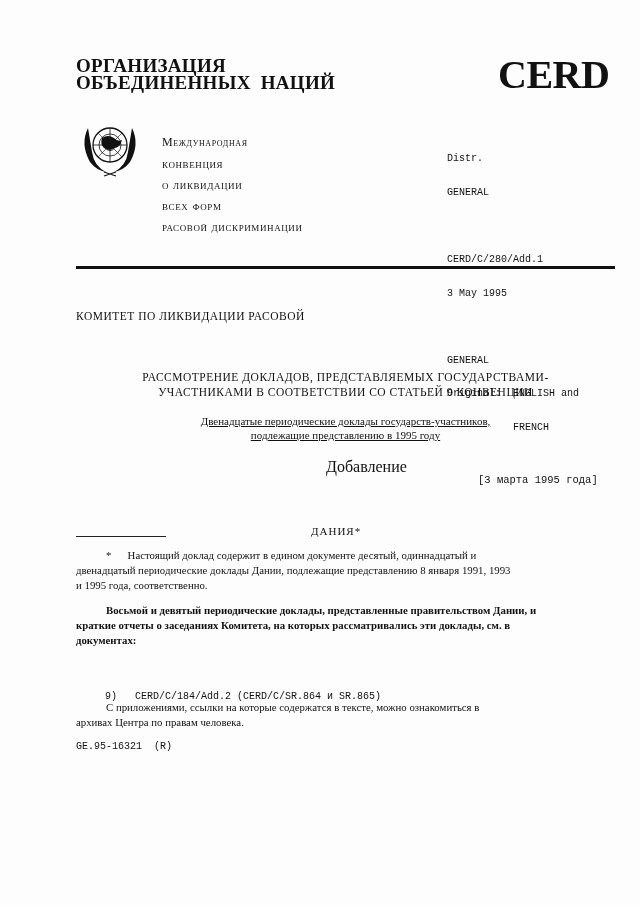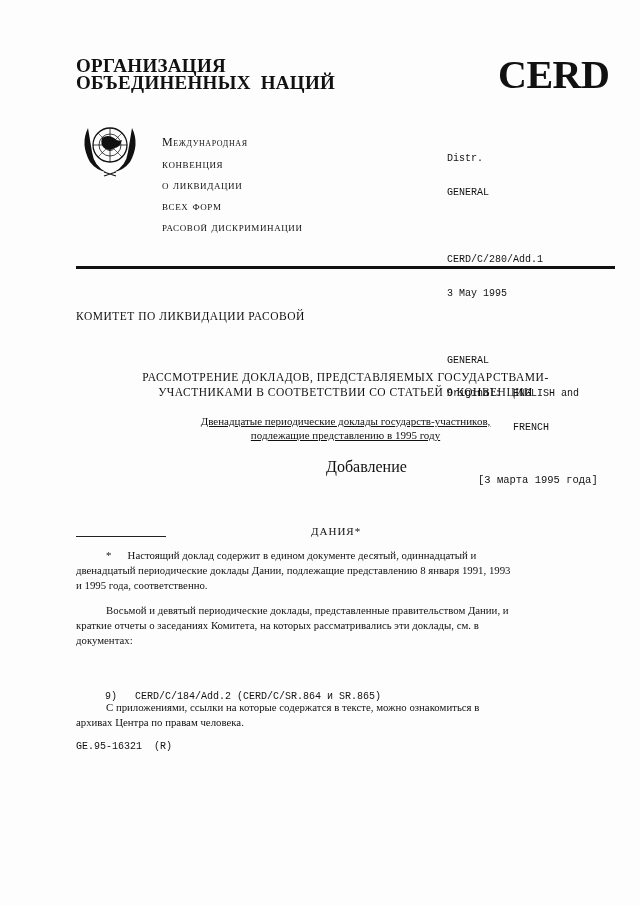--- a/index.html
+++ b/index.html
@@ -21,21 +21,21 @@
     .heading span { display: block; }
     .sub { left: 76px; width: 539px; top: 414px; text-align: center; font-size: 11px; line-height: 14px; text-decoration: underline; }
     .sub span { display: block; }
     .addendum { left: 306px; top: 458px; font-size: 16px; margin-left: 20px; }
     .date { left: 478px; top: 474px; font-family: "Liberation Mono", monospace; font-size: 10.5px; }
     .country { left: 311px; top: 497px; font-size: 11px; letter-spacing: 1px; margin-top: 28px; }
     .fn-rule { left: 76px; top: 536px; width: 90px; height: 1px; background: #222; }
     .para { left: 76px; width: 520px; font-size: 10.8px; line-height: 15px; text-align: justify; }
     .para span { display: block; }
     .p1 { top: 548px; }
-    .p2 { top: 603px; }
+    .p2 { top: 603px; font-weight: bold; }
     .refs { left: 105px; top: 659px; font-family: "Liberation Mono", monospace; font-size: 10px; line-height: 15px; white-space: pre; }
     .p3 { top: 700px; }
     .docno { left: 76px; top: 741px; font-family: "Liberation Mono", monospace; font-size: 10px; white-space: pre; }
     .ind { text-indent: 30px; }
   </style>
 </head>
 <body>
 
 <div class="abs org">
   <span>ОРГАНИЗАЦИЯ</span>

